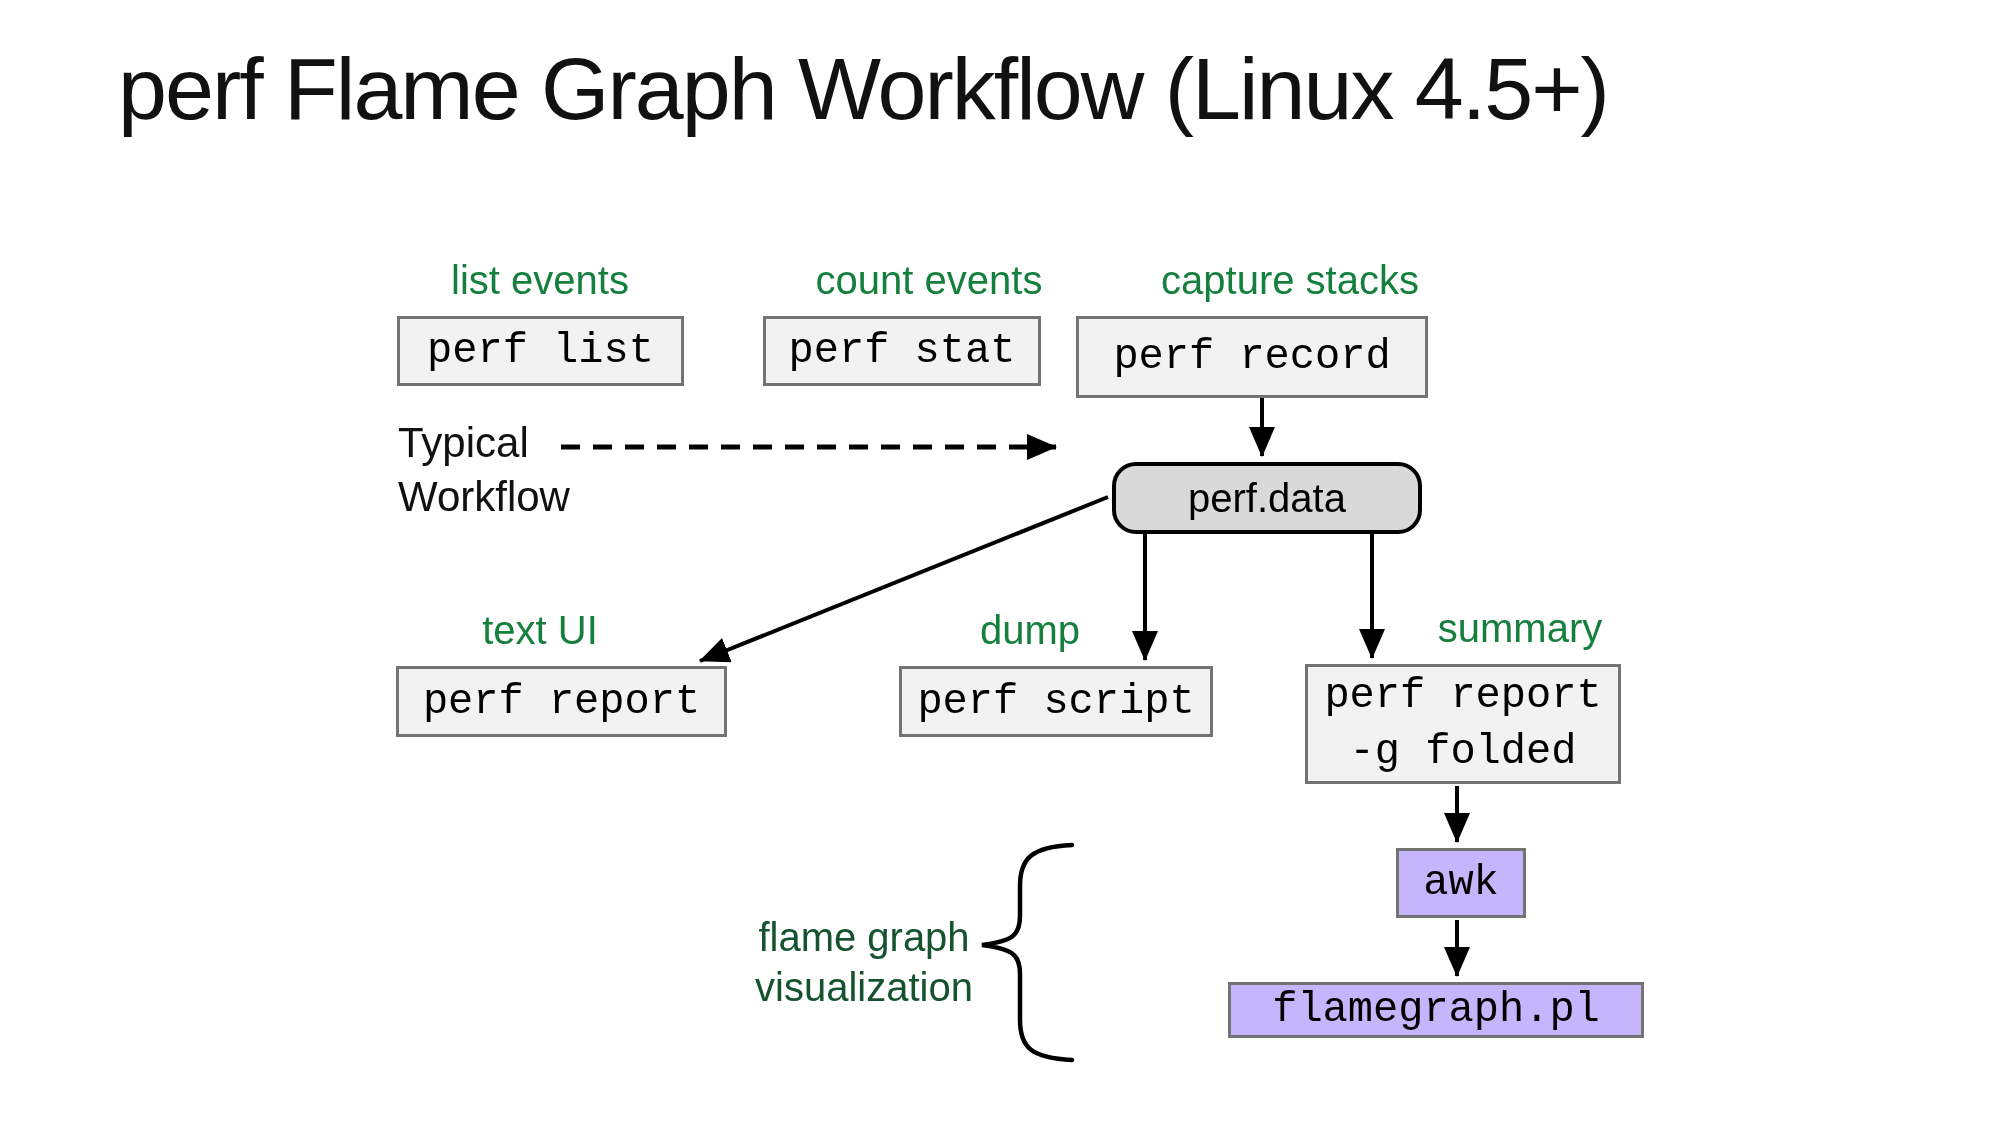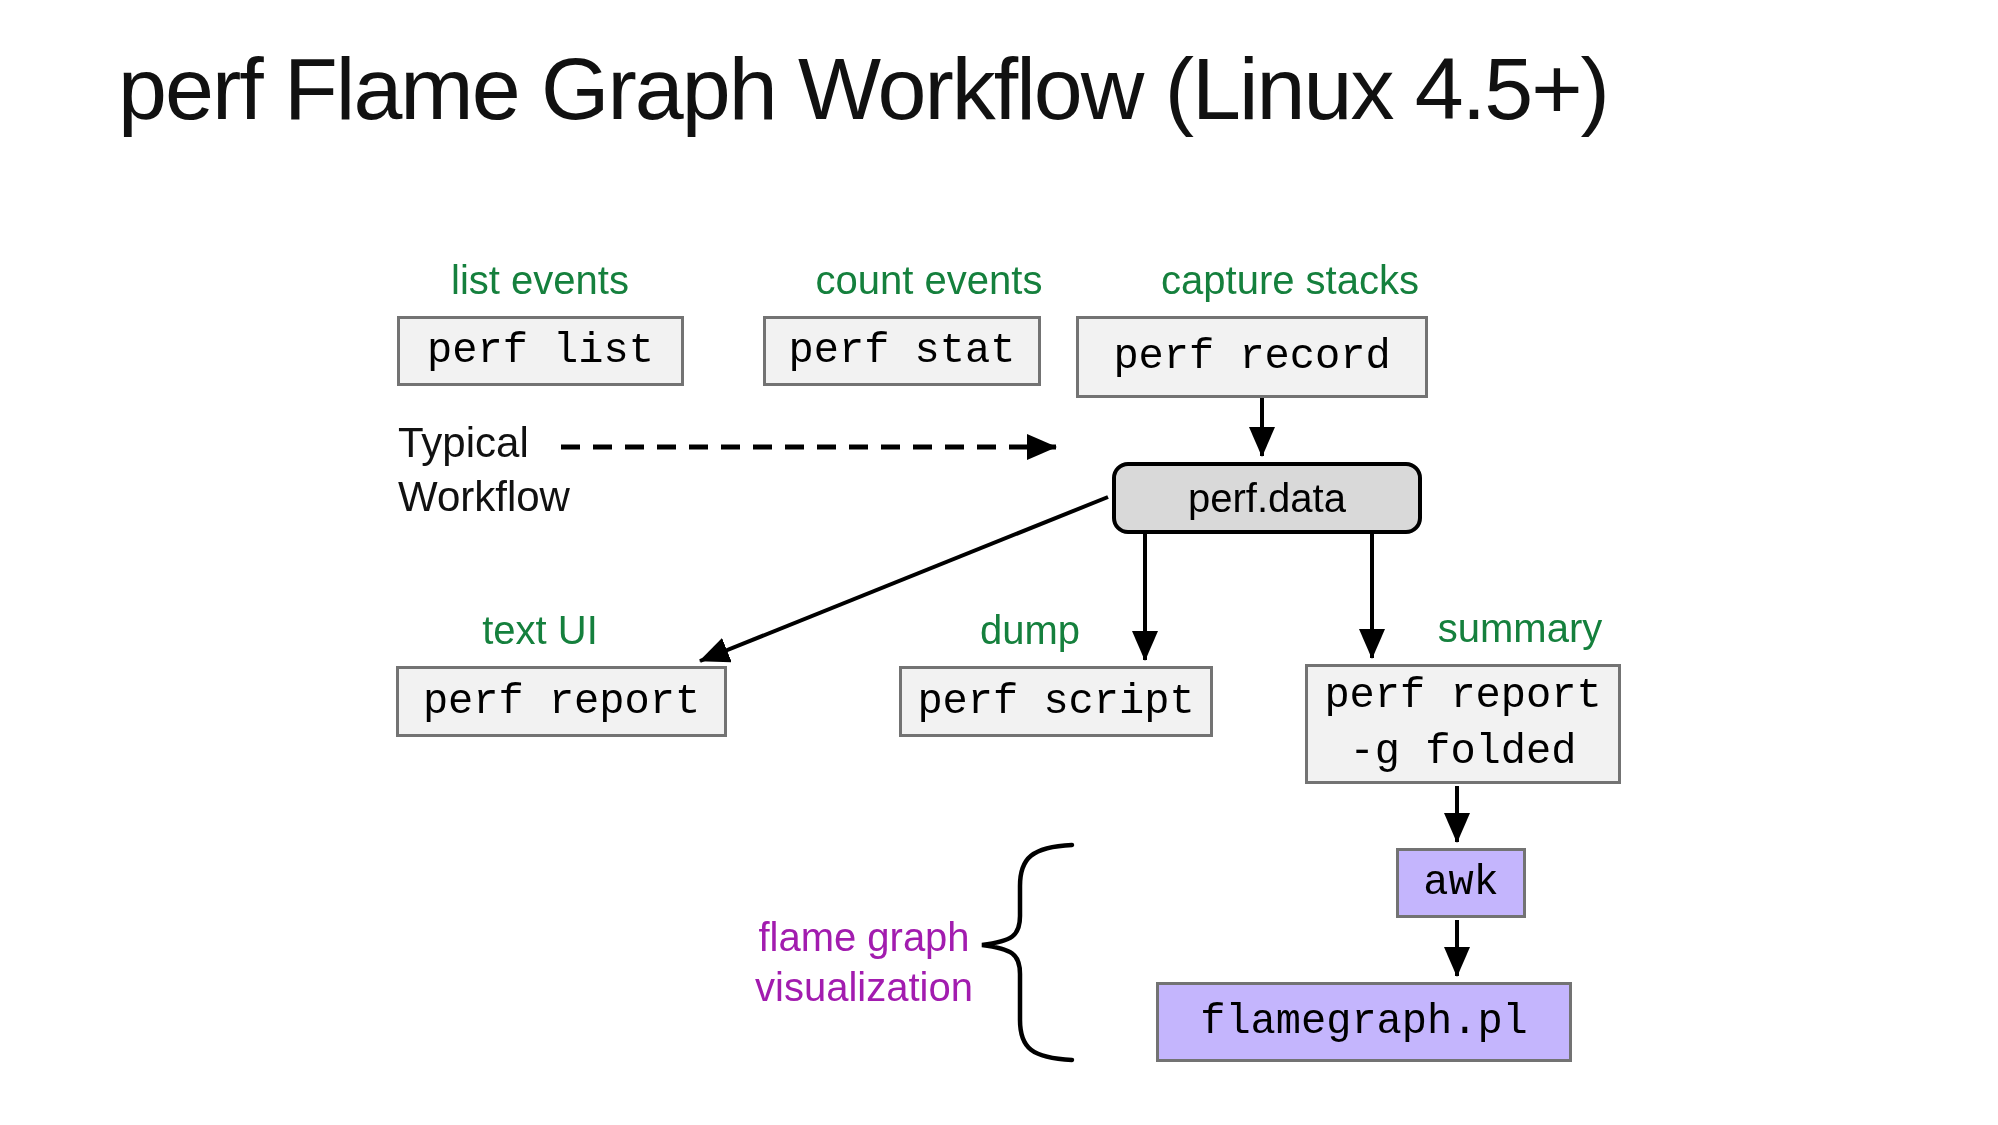--- a/index.html
+++ b/index.html
@@ -55,53 +55,53 @@
     white-space: nowrap;
   }
   .cmd.pink {
     background: #c4b5fd;
   }
   .node-data {
     position: absolute;
     box-sizing: border-box;
     background: #d9d9d9;
     border: 4px solid #000000;
-    border-radius: 16px;
+    border-radius: 24px;
     font-size: 40px;
     display: flex;
     align-items: center;
     justify-content: center;
     white-space: nowrap;
   }
   .two-line {
     position: absolute;
     font-size: 42px;
     line-height: 54px;
     color: #111111;
     white-space: nowrap;
   }
   .viz-label {
     position: absolute;
     font-size: 40px;
     line-height: 50px;
     text-align: center;
     transform: translateX(-50%);
-    color: #a21caf;
+    color: #14532d;
     white-space: nowrap;
   }
   
   #box-perf-list   { left: 397px;  top: 316px; width: 287px; height: 70px; }
   #box-perf-stat   { left: 763px;  top: 316px; width: 278px; height: 70px; }
   #box-perf-record { left: 1076px; top: 316px; width: 352px; height: 82px; }
   #node-perf-data  { left: 1112px; top: 462px; width: 310px; height: 72px; }
   #box-perf-report { left: 396px;  top: 666px; width: 331px; height: 71px; }
   #box-perf-script { left: 899px;  top: 666px; width: 314px; height: 71px; }
   #box-folded      { left: 1305px; top: 664px; width: 316px; height: 120px; }
   #box-awk         { left: 1396px; top: 848px; width: 130px; height: 70px; }
-  #box-flamegraph  { left: 1156px; top: 982px; width: 416px; height: 80px; }
+  #box-flamegraph  { left: 1228px; top: 982px; width: 416px; height: 56px; }
   
   #lbl-list-events    { left: 540px;  top: 258px; }
   #lbl-count-events   { left: 891px;  top: 258px; margin-left: 38px; }
   #lbl-capture-stacks { left: 1290px; top: 258px; }
   #lbl-text-ui        { left: 540px;  top: 608px; }
   #lbl-dump           { left: 1030px; top: 608px; }
   #lbl-summary        { left: 1520px; top: 606px; }
   #lbl-typical-workflow { left: 398px; top: 416px; }
   #lbl-viz            { left: 864px; top: 912px; }
 </style>

